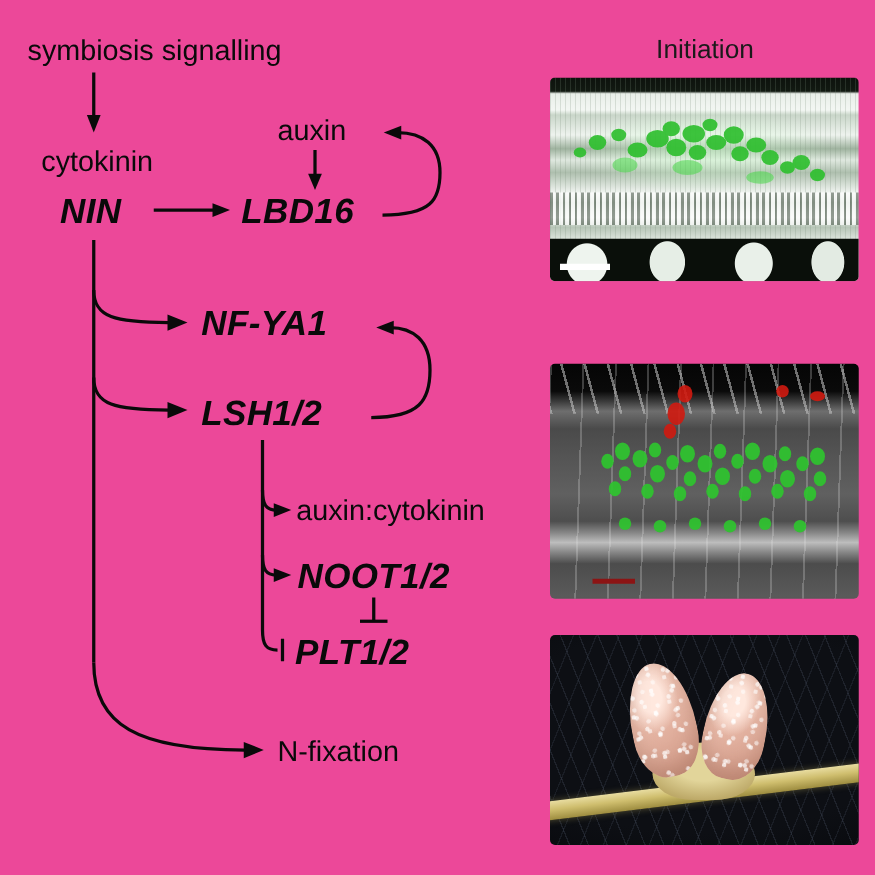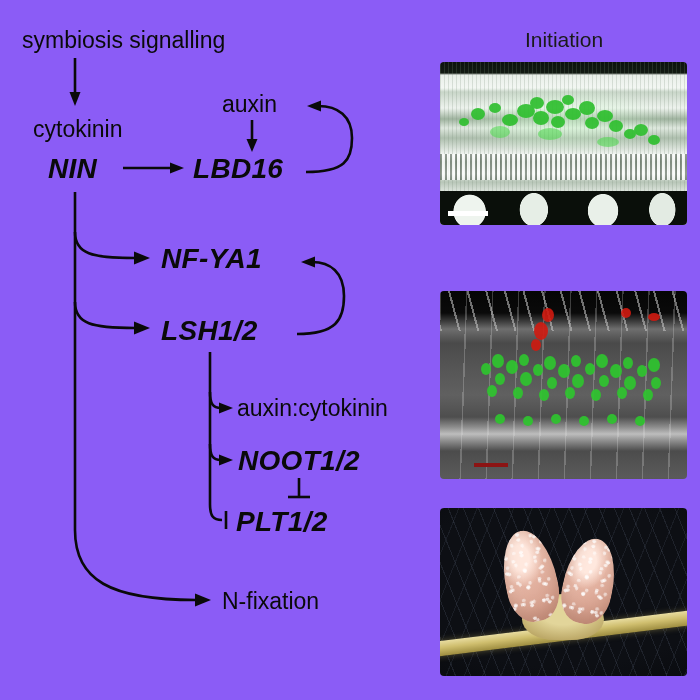--- a/index.html
+++ b/index.html
@@ -4,21 +4,21 @@
 <style>
   html, body {
     margin: 0;
     padding: 0;
     background: #ffffff;
   }
   #figure {
     position: relative;
     width: 700px;
     height: 700px;
-    background: #8b5cf6;
+    background: #ec4899;
     overflow: hidden;
     font-family: "Liberation Sans", sans-serif;
   }
 
   
   #pathway {
     position: absolute;
     left: 0;
     top: 0;
     width: 435px;

